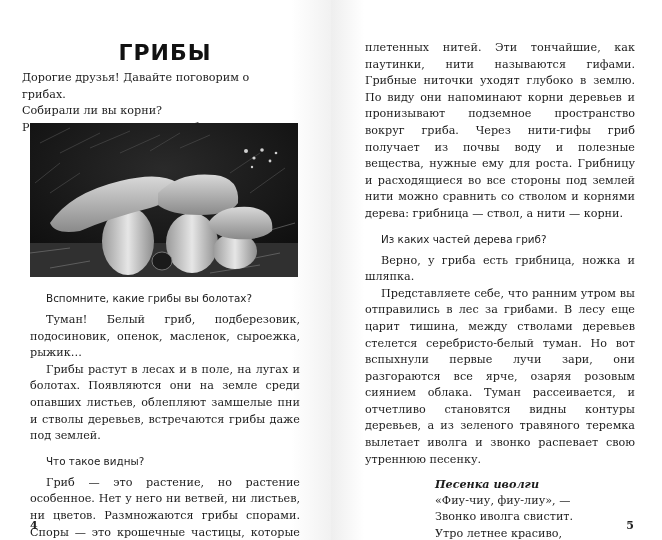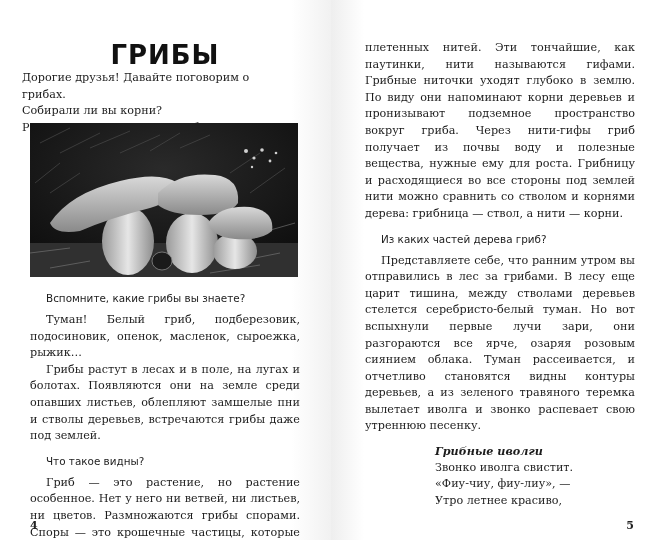--- a/index.html
+++ b/index.html
@@ -12,21 +12,21 @@
   }
   .spread { position: absolute; inset: 0; display: flex; }
   .page { position: relative; height: 540px; box-sizing: border-box; }
   .page-left { width: 331px; background: linear-gradient(to right, #ffffff 0%, #ffffff 88%, #f1f1f1 100%); }
   .page-right { width: 331px; background: linear-gradient(to right, #eeeeee 0%, #ffffff 10%, #ffffff 100%); }
 
   .title {
     position: absolute; left: 30px; width: 270px; top: 40px;
     text-align: center;
     font-family: "DejaVu Sans", "Liberation Sans", sans-serif;
-    font-weight: bold; font-size: 26px; letter-spacing: 1px; color: #111;
+    font-weight: bold; font-size: 22px; letter-spacing: 1px; color: #111;
   }
   .body-text {
     font-size: 11.2px; line-height: 16.6px; color: #1c1c1c;
     text-align: justify;
   }
   .para { margin: 0; text-indent: 16px; }
   .noindent { text-indent: 0; }
   .question {
     font-family: "DejaVu Sans", "Liberation Sans", sans-serif;
     font-size: 10.4px; line-height: 16px; color: #1c1c1c;
@@ -116,46 +116,47 @@
 
         <path d="M20 100 Q40 70 90 58 Q130 48 148 60 Q145 78 120 85 Q80 95 50 108 Q25 112 20 100 Z" fill="url(#cap)"></path>
         <path d="M128 70 Q150 48 185 52 Q210 55 208 80 Q200 92 170 92 Q140 92 128 82 Z" fill="url(#cap)"></path>
         <path d="M178 100 Q190 82 220 84 Q245 88 242 108 Q230 118 205 116 Q182 114 178 100 Z" fill="url(#cap)"></path>
 
         <ellipse cx="132" cy="138" rx="10" ry="9" fill="#1a1a1a" stroke="#888" stroke-width="0.8"></ellipse>
       </svg>
     </div>
 
     <div class="left-col body-text">
-      <p class="question">Вспомните, какие грибы вы знаете?</p>
+      <p class="question">Вспомните, какие грибы вы болотах?</p>
       <div class="gap-s"></div>
       <p class="para">Туман! Белый  гриб, подберезовик, подосиновик, опенок, масленок, сыроежка, рыжик…</p>
       <p class="para">Грибы растут в лесах и в поле, на лугах и болотах. Появляются они на земле среди опавших листьев, облепляют замшелые пни и стволы деревьев, встречаются грибы даже под землей.</p>
       <div class="gap-m"></div>
       <p class="question">Что такое видны?</p>
       <div class="gap-s"></div>
       <p class="para">Гриб — это растение, но растение особенное. Нет у него ни ветвей, ни листьев, ни цветов. Размножаются грибы спорами. Споры — это крошечные частицы, которые прячутся в шляпках грибов. Когда грибы созревают, споры высыпаются на землю, их подхватывает ветер и разносит по лесу или лугу. Из спор вырастают новые молодые грибочки.</p>
 
     </div>
 
     <div class="page-num pn-left">4</div>
   </div>
 
   <div class="page page-right">
     <div class="right-col body-text">
       <p class="para noindent">плетенных нитей. Эти тончайшие, как паутинки, нити называются гифами. Грибные ниточки уходят глубоко в землю. По виду они напоминают корни деревьев и пронизывают подземное пространство вокруг гриба. Через нити-гифы гриб получает из почвы воду и полезные вещества, нужные ему для роста. Грибницу и расходящиеся во все стороны под землей  нити можно сравнить со стволом  и корнями дерева: грибница — ствол, а нити — корни.</p>
       <div class="gap-m"></div>
       <p class="question">Из каких частей дерева гриб?</p>
       <div class="gap-s"></div>
+      <p class="para">Верно, у гриба есть грибница, ножка и шляпка.</p>
       <p class="para">Представляете себе, что ранним  утром  вы отправились в лес за грибами. В лесу еще царит тишина, между стволами деревьев стелется серебристо-белый  туман. Но вот вспыхнули первые лучи зари, они разгораются все ярче, озаряя розовым  сиянием  облака. Туман рассеивается, и отчетливо становятся видны контуры деревьев, а из зеленого травяного теремка вылетает иволга и звонко распевает свою утреннюю песенку.</p>
 
       <div class="poem">
-        <p class="poem-title">Грибные иволги</p>
+        <p class="poem-title">Песенка иволги</p>
+        <p class="poem-line">«Фиу-чиу, фиу-лиу», —</p>
         <p class="poem-line">Звонко иволга свистит.</p>
-        <p class="poem-line">«Фиу-чиу, фиу-лиу», —</p>
         <p class="poem-line">Утро летнее красиво,</p>
 
       </div>
 
     </div>
 
     <div class="page-num pn-right">5</div>
   </div>
 </div>
 

